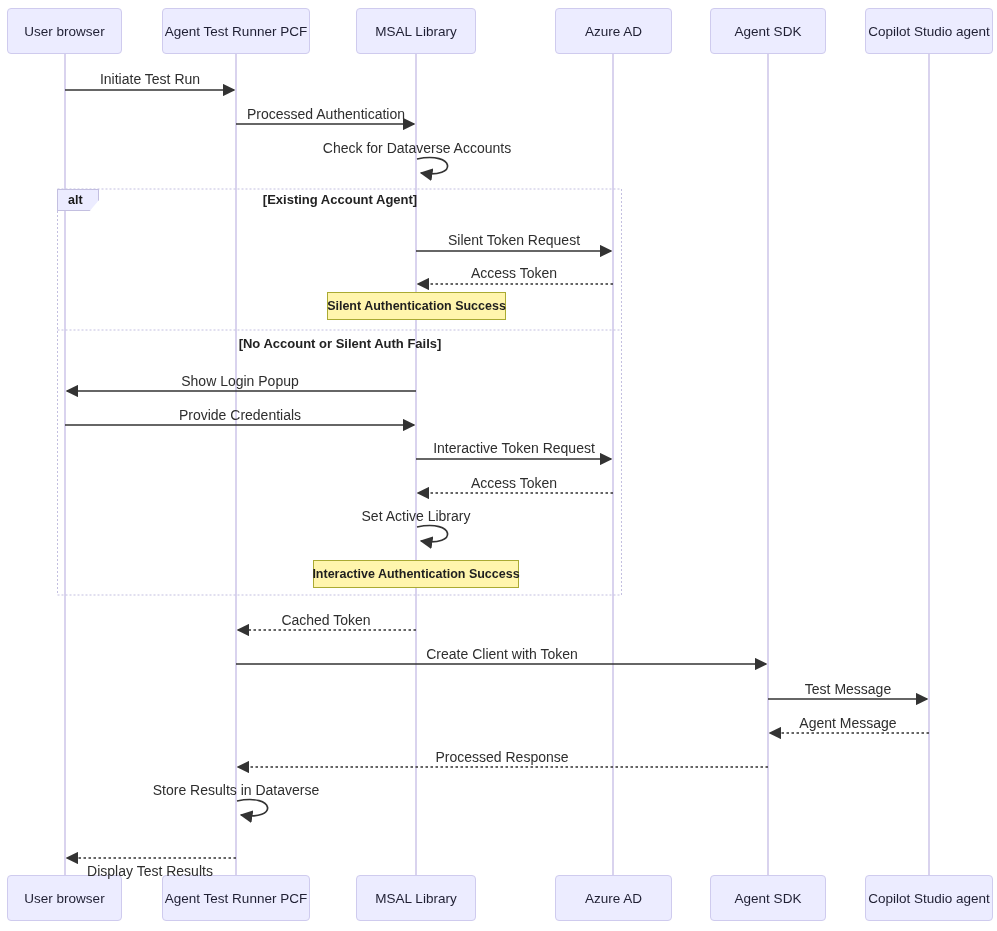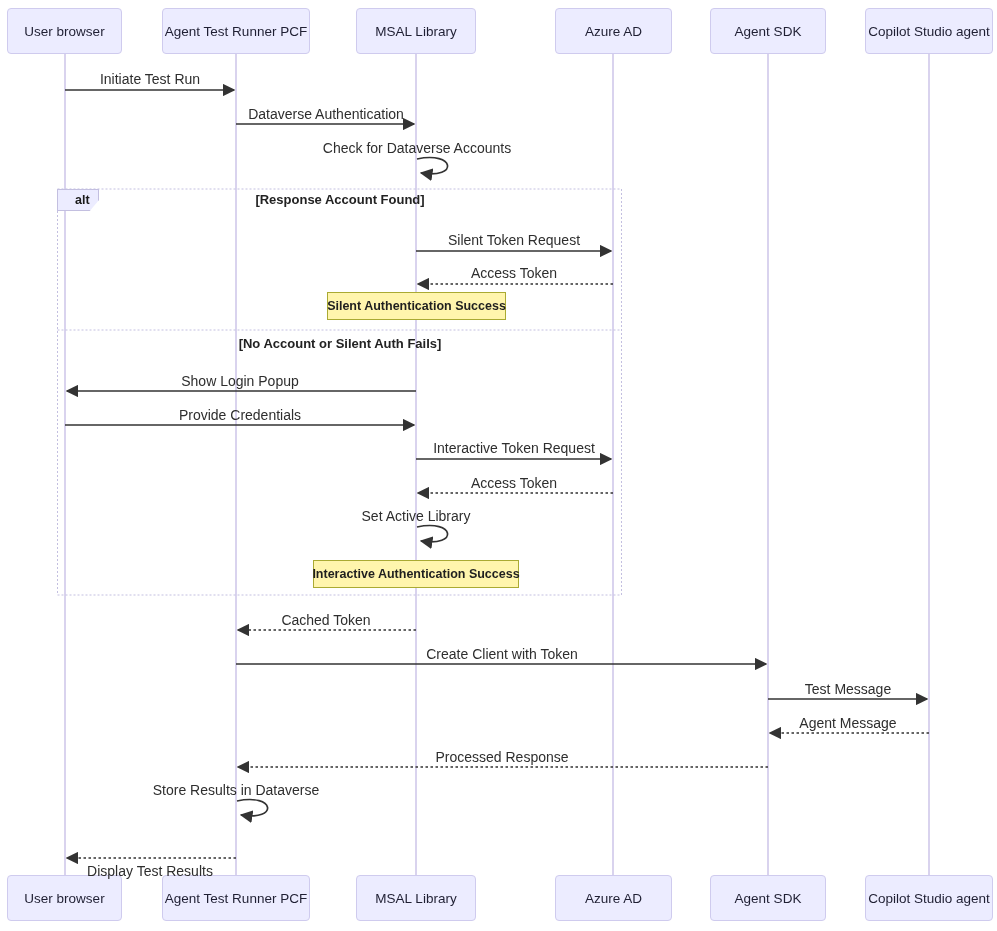--- a/index.html
+++ b/index.html
@@ -59,21 +59,21 @@
     left: 57px;
     top: 189px;
     width: 42px;
     height: 22px;
     background: #ECECFF;
     border: 1px solid #C3BFE0;
     clip-path: polygon(0 0, 100% 0, 100% 50%, 78% 100%, 0 100%);
     font-size: 12.5px;
     font-weight: 600;
     line-height: 21px;
-    padding-left: 17px;
+    padding-left: 10px;
     color: #1a1a1a;
     box-sizing: border-box;
   }
 </style>
 </head>
 <body>
 
 <div class="diagram">
 
   <svg class="layer" width="997" height="931">
@@ -120,25 +120,25 @@
   <div class="actor" style="left:865px;top:8px; width:128px">Copilot Studio agent</div>
 
   <div class="actor" style="left:7px;  top:875px; width:115px">User browser</div>
   <div class="actor" style="left:162px;top:875px; width:148px">Agent Test Runner PCF</div>
   <div class="actor" style="left:356px;top:875px; width:120px">MSAL Library</div>
   <div class="actor" style="left:555px;top:875px; width:117px">Azure AD</div>
   <div class="actor" style="left:710px;top:875px; width:116px">Agent SDK</div>
   <div class="actor" style="left:865px;top:875px; width:128px">Copilot Studio agent</div>
 
   <div class="alt-tab">alt</div>
-  <div class="cond" style="left:340px;top:199px">[Response Account Found]</div>
+  <div class="cond" style="left:340px;top:199px">[Existing Account Agent]</div>
   <div class="cond" style="left:340px;top:343px">[No Account or Silent Auth Fails]</div>
 
   <div class="msg" style="left:150px;top:79px">Initiate Test Run</div>
-  <div class="msg" style="left:326px;top:114px">Dataverse Authentication</div>
+  <div class="msg" style="left:326px;top:114px">Processed Authentication</div>
   <div class="msg" style="left:417px;top:148px">Check for Dataverse Accounts</div>
   <div class="msg" style="left:514px;top:240px">Silent Token Request</div>
   <div class="msg" style="left:514px;top:273px">Access Token</div>
   <div class="msg" style="left:240px;top:381px">Show Login Popup</div>
   <div class="msg" style="left:240px;top:415px">Provide Credentials</div>
   <div class="msg" style="left:514px;top:448px">Interactive Token Request</div>
   <div class="msg" style="left:514px;top:483px">Access Token</div>
   <div class="msg" style="left:416px;top:516px">Set Active Library</div>
   <div class="msg" style="left:326px;top:620px">Cached Token</div>
   <div class="msg" style="left:502px;top:654px">Create Client with Token</div>

